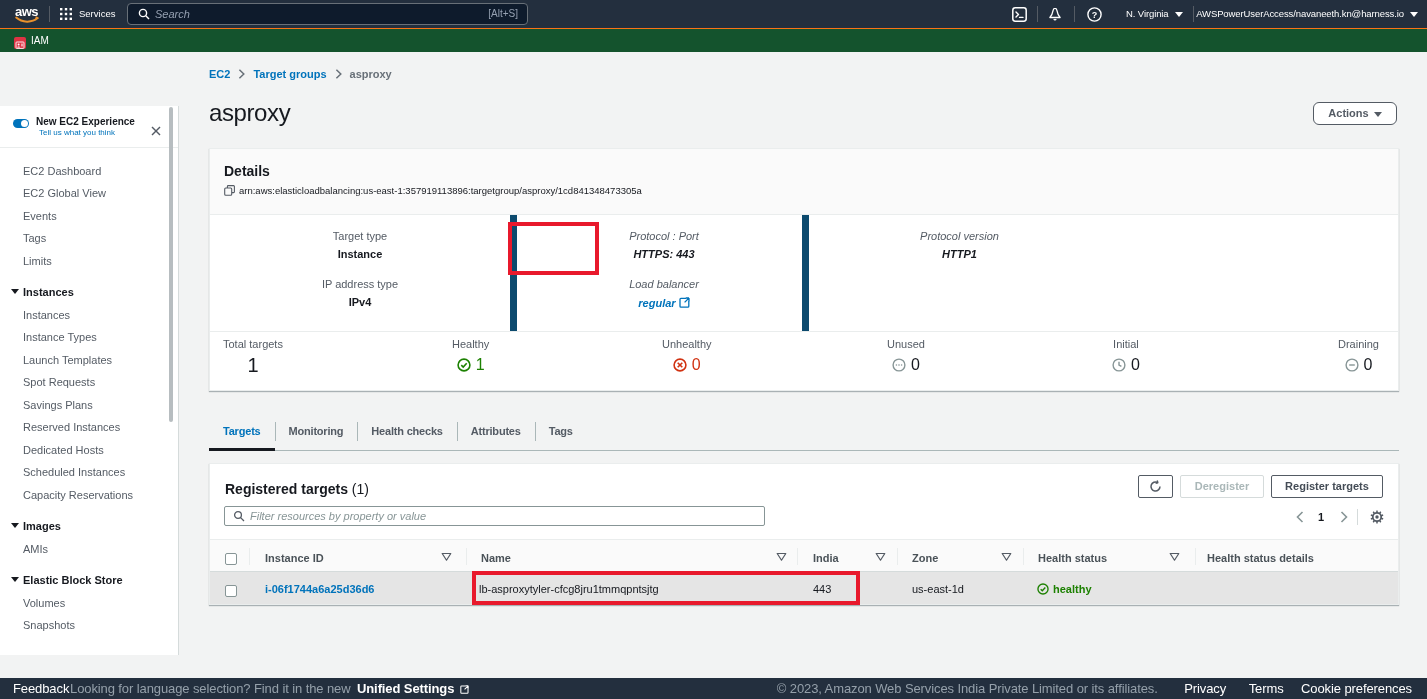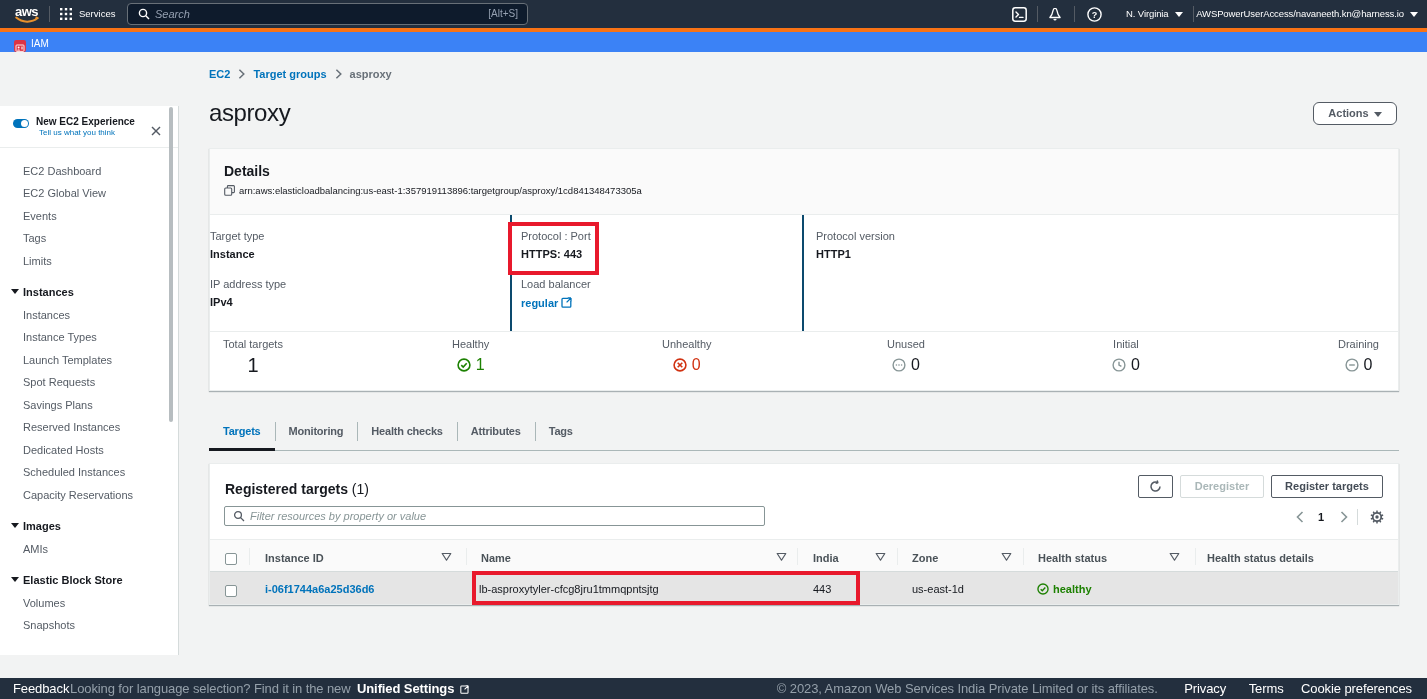--- a/index.html
+++ b/index.html
@@ -1,21 +1,21 @@
 <!DOCTYPE html>
 <html><head>
 <meta charset="utf-8">
 <style>
 * { margin:0; padding:0; box-sizing:border-box; }
 html,body { width:1427px; height:699px; }
 body { font-family:"Liberation Sans", sans-serif; position:relative; background:#f2f3f3; overflow:hidden; }
 
 
 #topbar { position:absolute; left:0; top:0; width:1427px; height:28px; background:#232f3e; }
-#favbar { position:absolute; left:0; top:28px; width:1427px; height:24px; background:#3b82f6; border-top:4px solid #f97316; }
+#favbar { position:absolute; left:0; top:28px; width:1427px; height:24px; background:#14532d; border-top:1px solid #f97316; }
 .tb-divider { position:absolute; top:6px; width:1px; height:16px; background:#545b64; }
 #aws-logo { position:absolute; left:15px; top:4px; }
 #grid-icon { position:absolute; left:60px; top:8px; }
 #services-label { position:absolute; left:79px; top:0; height:28px; line-height:28px; color:#fff; font-size:9.5px; }
 #search-box { position:absolute; left:127px; top:3px; width:401px; height:22px; background:#0e1b2c; border:1px solid #687078; border-radius:4px; color:#95a0b1; }
 #search-icon { position:absolute; left:10px; top:4px; }
 #search-placeholder { position:absolute; left:27px; top:0; line-height:20px; font-size:11px; font-style:italic; color:#95a0b1; }
 #search-shortcut { position:absolute; right:9px; top:0; line-height:20px; font-size:10px; color:#95a0b1; }
 .tb-icon { position:absolute; top:7px; }
 #region-label, #account-label { position:absolute; top:0; height:28px; line-height:28px; color:#fff; font-size:9.5px; letter-spacing:-0.1px; }
@@ -52,22 +52,22 @@
 #actions-btn .caret-down { border-top-color:#545b64; margin-left:5px; }
 
 .card { position:absolute; background:#fff; border:1px solid #eaeded; box-shadow:0 1px 1px 0 rgba(0,28,36,0.3); border-radius:0; }
 
 
 #details-card { left:209px; top:148px; width:1190px; height:243px; }
 #details-head { position:relative; height:66px; border-bottom:1px solid #eaeded; }
 #details-title { position:absolute; left:14px; top:14px; font-size:14px; font-weight:700; color:#16191f; }
 #arn-line { position:absolute; left:14px; top:36px; font-size:9.5px; color:#16191f; }
 #details-cols { position:absolute; left:0; top:66px; width:100%; height:116px; display:grid; grid-template-columns:300px 292px 296px auto; }
-#details-cols .col { padding:16px 0 0 0; }
-#details-cols .col + .col { border-left:2px solid #0c4a6e; padding-left:9px; }
+#details-cols .col { padding:16px 0 0 0;text-align:center; }
+#details-cols .col + .col { border-left:7px solid #0c4a6e; padding-left:9px;font-style:italic; }
 #details-cols .col.c3 { padding-left:12px; }
 .fld { margin-bottom:19px; }
 .fld .lbl { font-size:11px; color:#545b64; line-height:11px; }
 .fld .val { margin-top:7px; font-size:11px; font-weight:700; color:#16191f; line-height:11px; }
 .fld .val a { color:#0073bb; text-decoration:none; }
 #details-stats { position:absolute; left:0; top:182px; width:100%; height:60px; border-top:1px solid #eaeded; display:grid; grid-template-columns:229px 210px 225px 225px 226px auto; padding-left:13px; }
 .stat { padding-top:6.5px; text-align:left; line-height:0; }
 .stat .lbl { font-size:11px; color:#545b64; line-height:11px; }
 .stat .vrow { margin-top:7px; height:16px; text-align:center; font-size:16px; line-height:16px; color:#16191f; display:flex; align-items:center; gap:5px; justify-content:center; }
 .stat .vwrap { display:inline-block; vertical-align:top; text-align:center; line-height:normal; }

